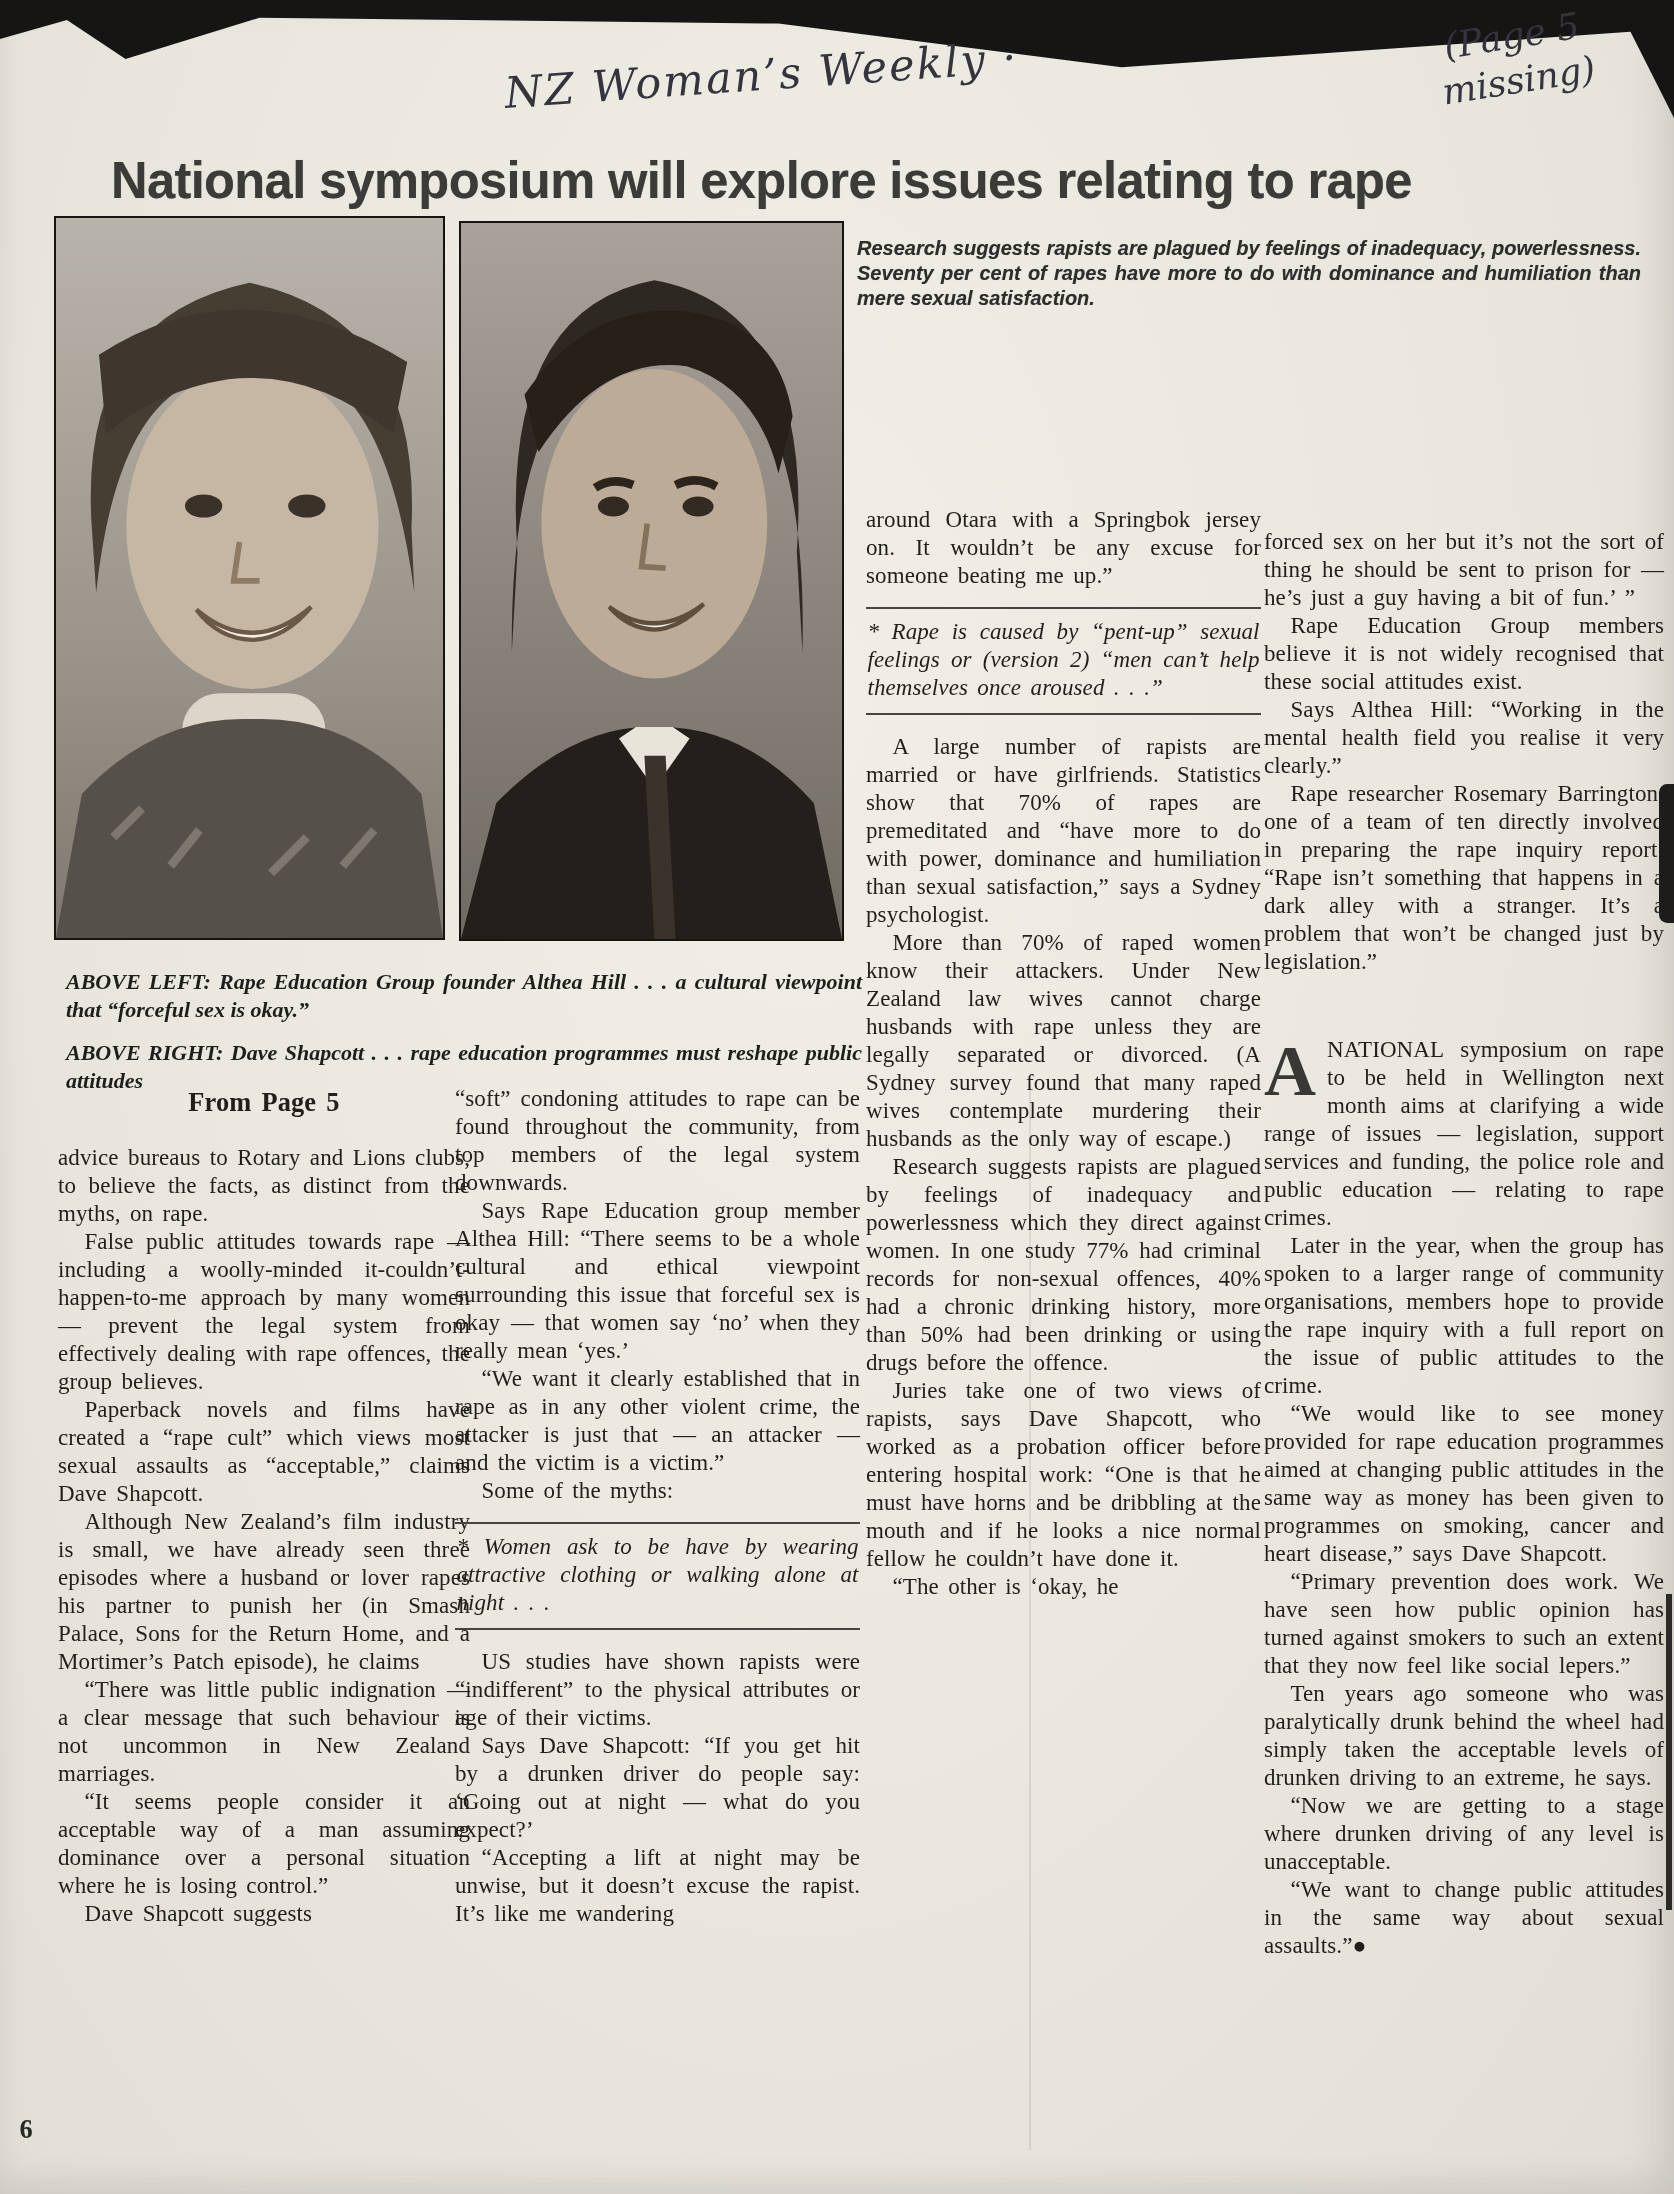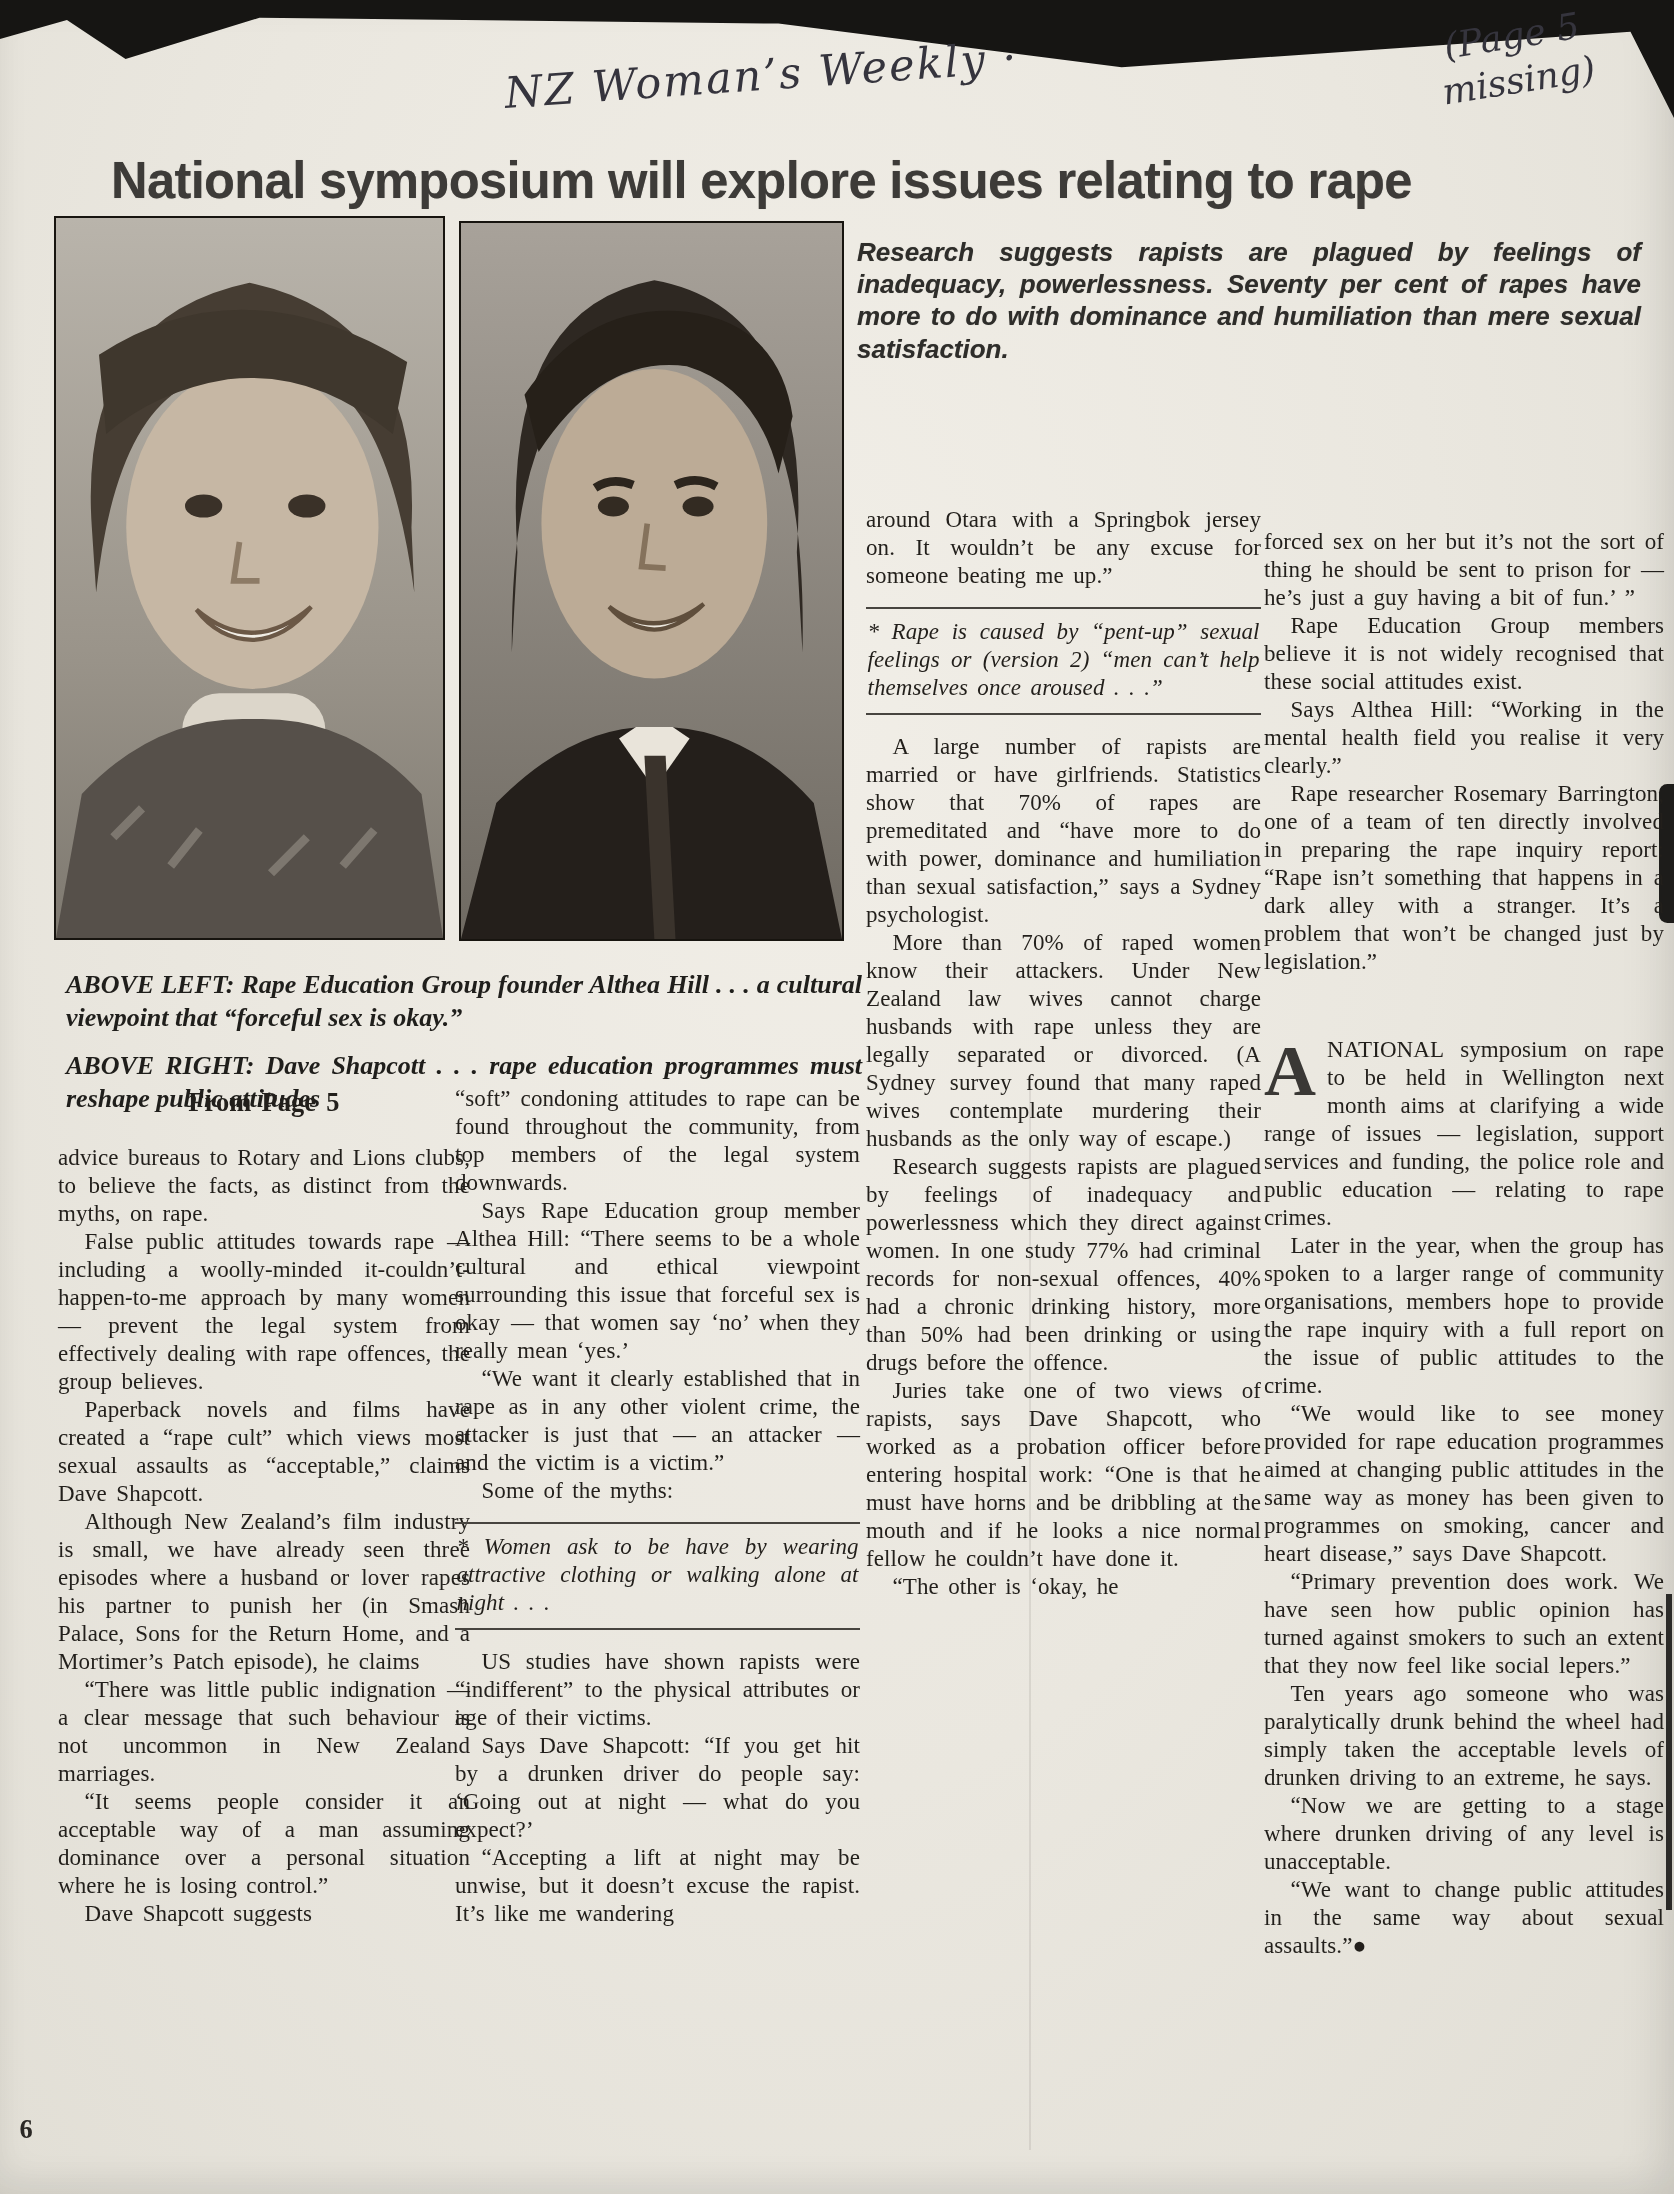--- a/index.html
+++ b/index.html
@@ -39,27 +39,27 @@
   }
   
   .photo{position:absolute;border:2.1px solid #17140f;box-sizing:border-box;background:#9b968e;}
   .photo svg{display:block;width:100%;height:100%;}
   .photo-left{left:54px;top:216px;width:391px;height:724px;}
   .photo-right{left:459px;top:221px;width:385px;height:720px;}
   
   .intro{
     position:absolute;left:857px;top:236px;width:784px;
     font-family:"Liberation Sans", sans-serif;font-weight:bold;font-style:italic;
-    font-size:26px;line-height:1.24;text-align:justify;color:#2e2d2a;
+    font-size:20px;line-height:1.24;text-align:justify;color:#2e2d2a;
     text-shadow:0 0 0.7px rgba(46,45,42,0.4);
   }
   
   .captions{position:absolute;left:66px;top:968px;width:796px;}
   .caption{
-    font-weight:bold;font-style:italic;font-size:26px;line-height:1.27;
+    font-weight:bold;font-style:italic;font-size:22px;line-height:1.27;
     text-align:justify;color:#1f1e1b;margin:0;
   }
   .caption + .caption{margin-top:15px;}
   
   .col{
     position:absolute;text-align:justify;
     font-size:23px;line-height:28px;word-spacing:3.5px;letter-spacing:0.1px;
     color:#221f1b;
   }
   .col-1{left:58px;top:1085px;width:412px;}

